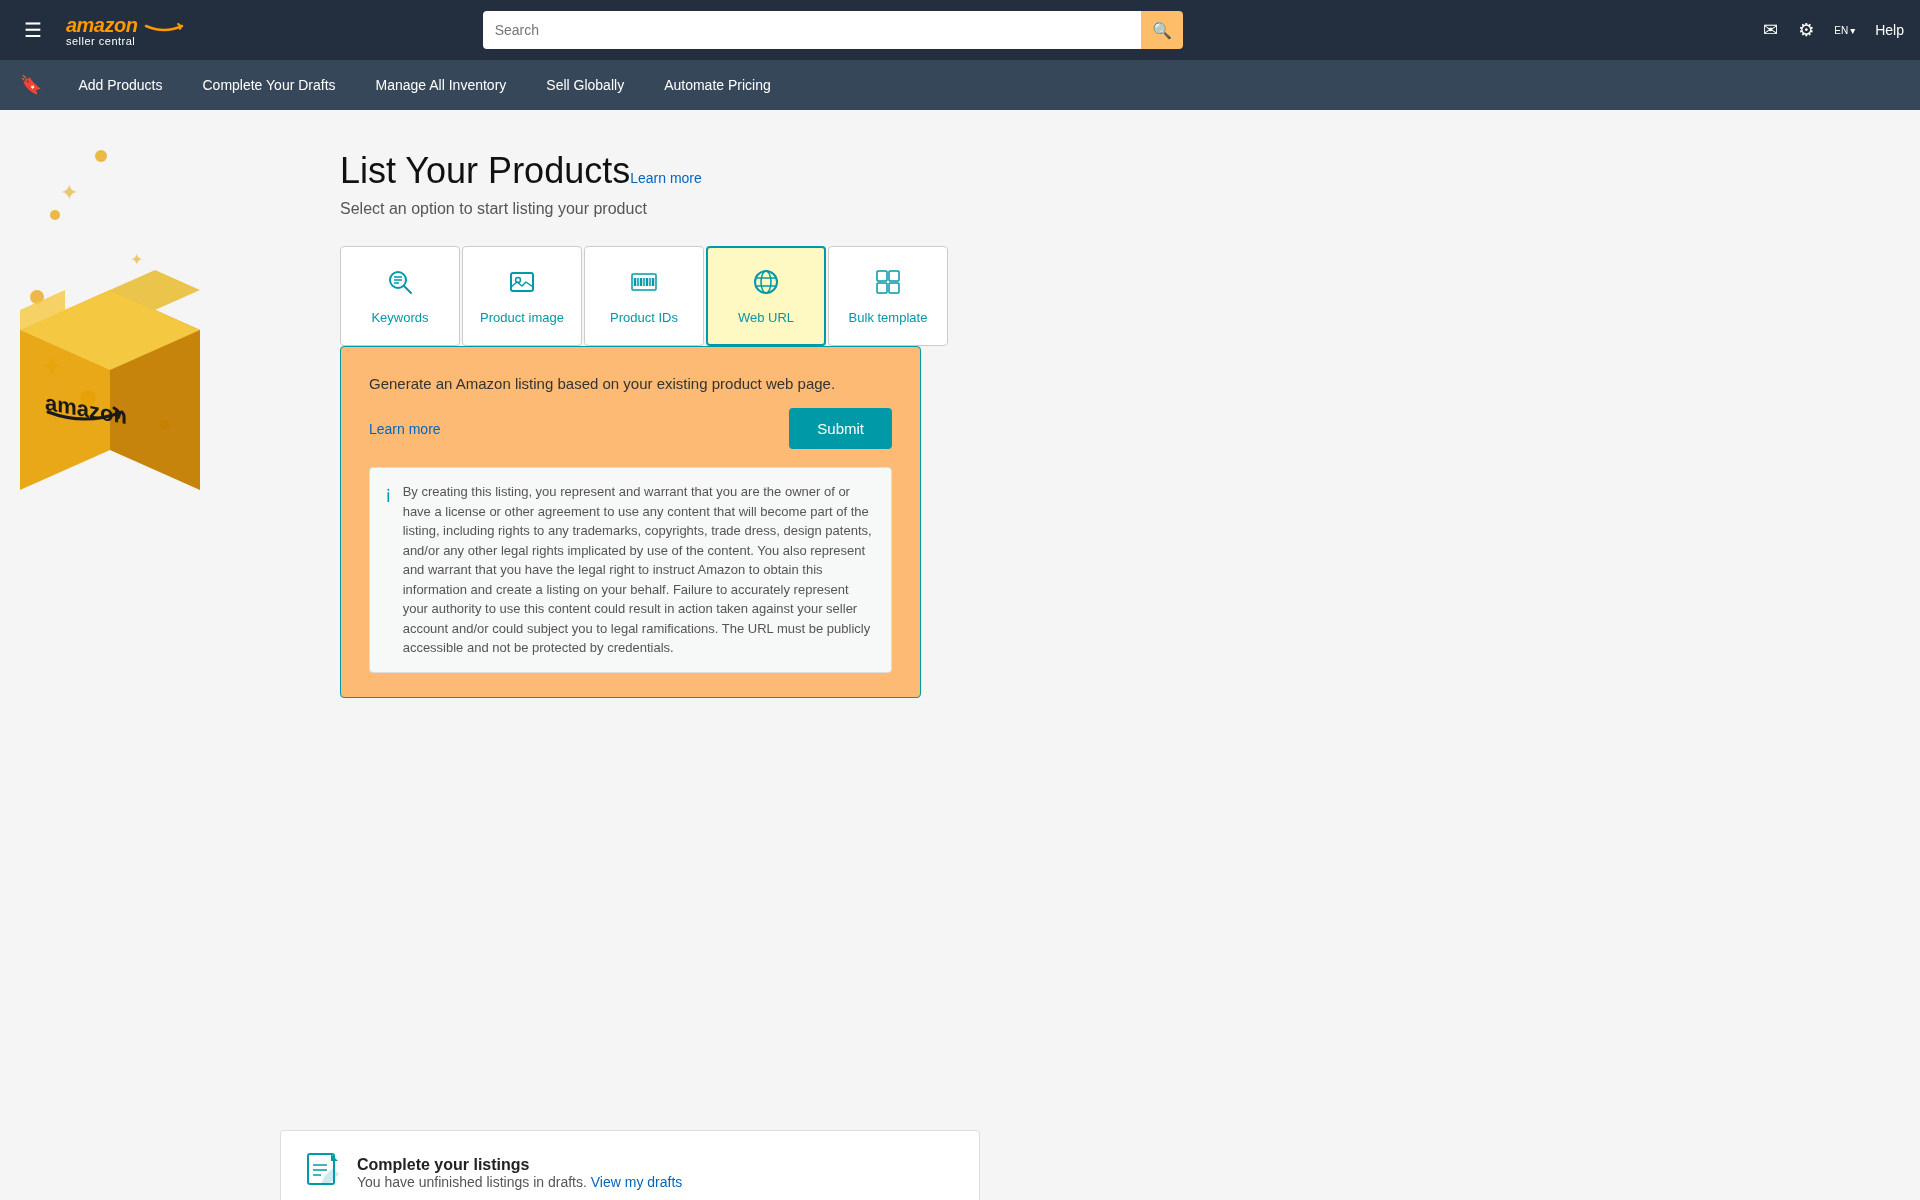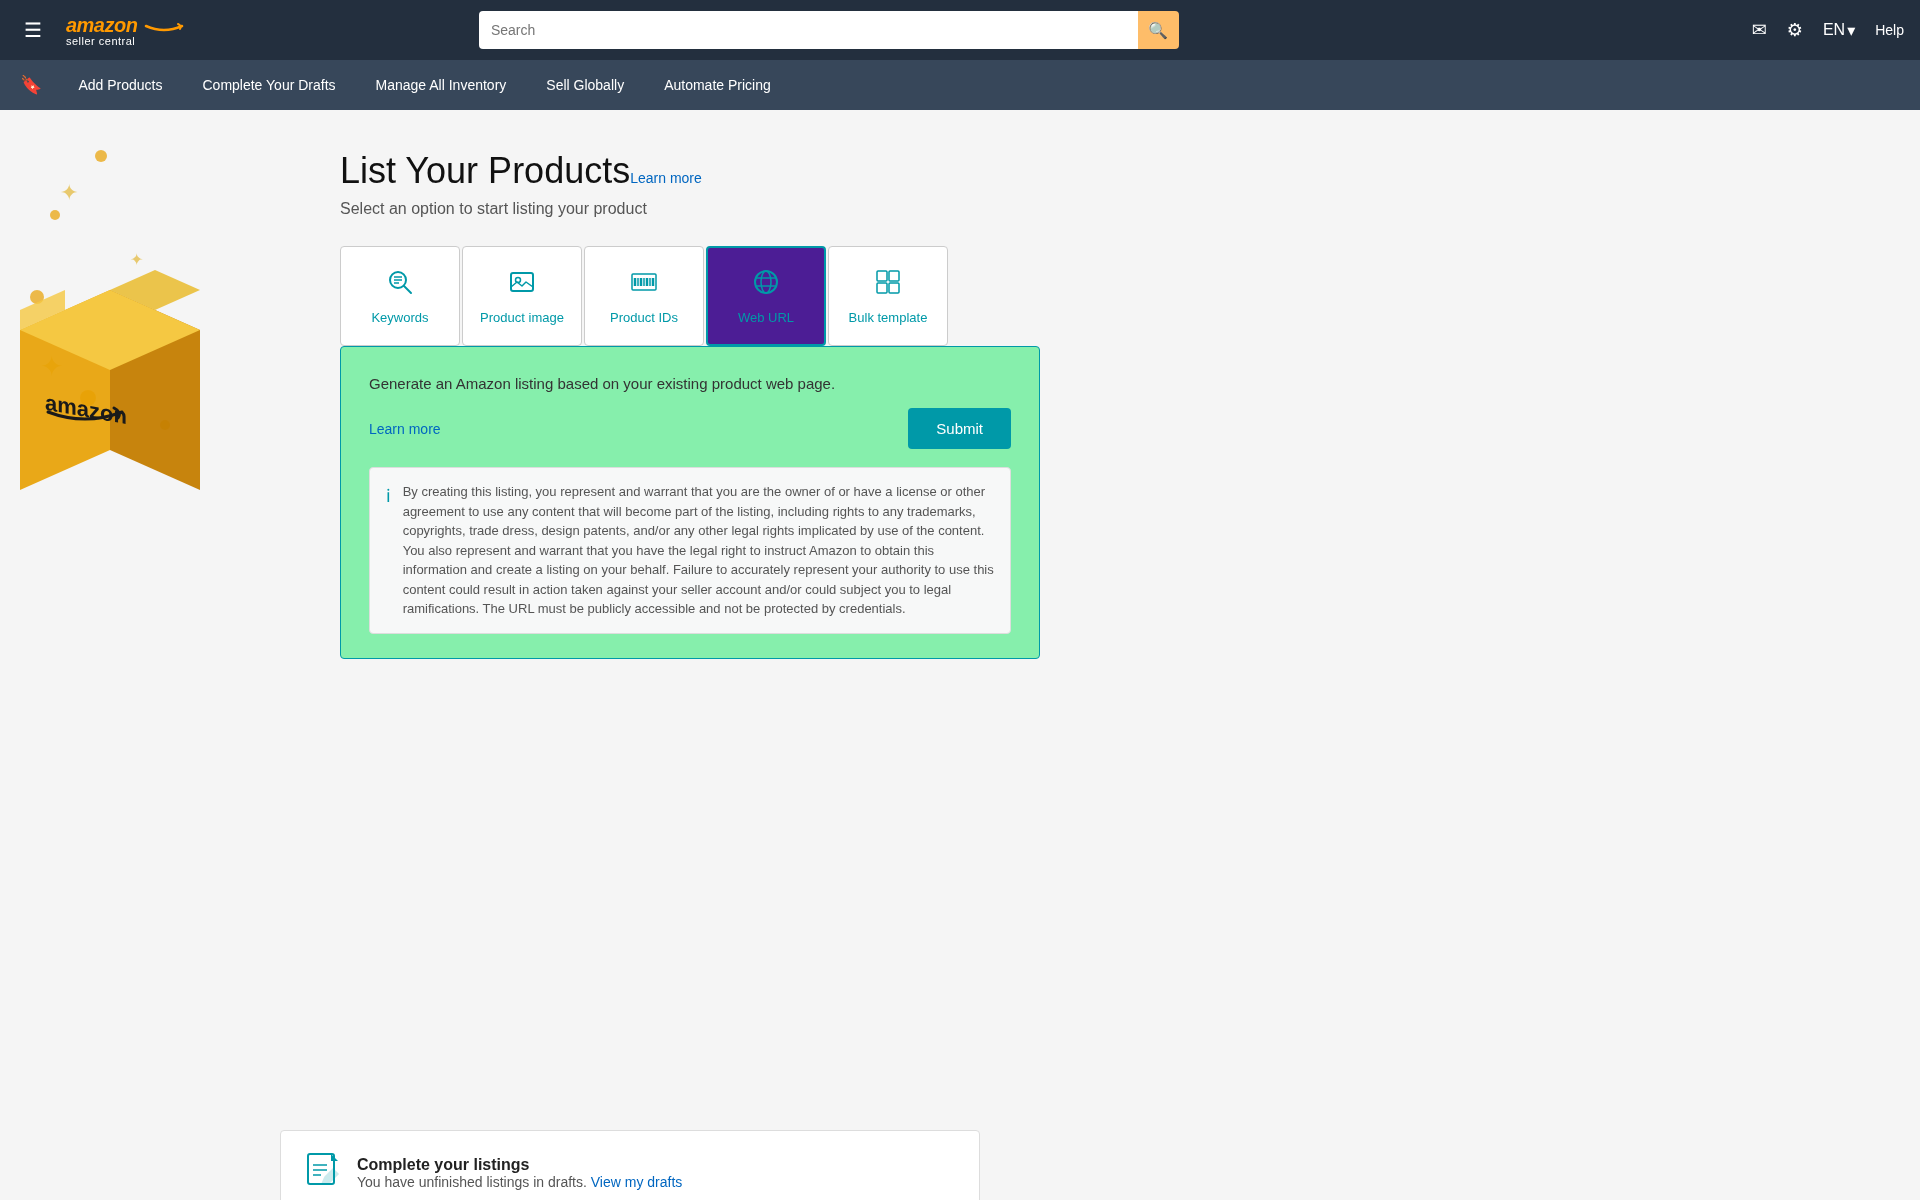--- a/index.html
+++ b/index.html
@@ -77,21 +77,21 @@
     }
     .nav-icon-btn {
       color: white;
       cursor: pointer;
       font-size: 18px;
       background: none;
       border: none;
     }
     .nav-lang {
       color: white;
-      font-size: 16px;
+      font-size: 10px;
       cursor: pointer;
       display: flex;
       align-items: center;
       gap: 2px;
     }
     .nav-help {
       color: white;
       font-size: 14px;
       cursor: pointer;
     }
@@ -183,40 +183,40 @@
       align-items: center;
       justify-content: center;
       cursor: pointer;
       gap: 8px;
       border-radius: 4px;
       margin-right: 2px;
       transition: border-color 0.2s;
     }
     .option-card.active {
       border: 2px solid #0099a8;
-      background: #4c1d95;
+      background: #fef9c3;
     }
     .option-card-icon {
       font-size: 24px;
       color: #0099a8;
     }
     .option-card-label {
       font-size: 13px;
       color: #0099a8;
       text-align: center;
     }
 
     
     .content-box {
       border: 1px solid #0099a8;
       border-radius: 4px;
-      background: #86efac;
+      background: #fdba74;
       padding: 28px 28px 24px 28px;
       margin-top: 0;
-      width: 700px;
+      width: 581px;
     }
     .content-box-title {
       font-size: 15px;
       color: #333;
       margin-bottom: 16px;
     }
     .url-input {
       width: 100%;
       height: 44px;
       border: 1px solid #aaa;

